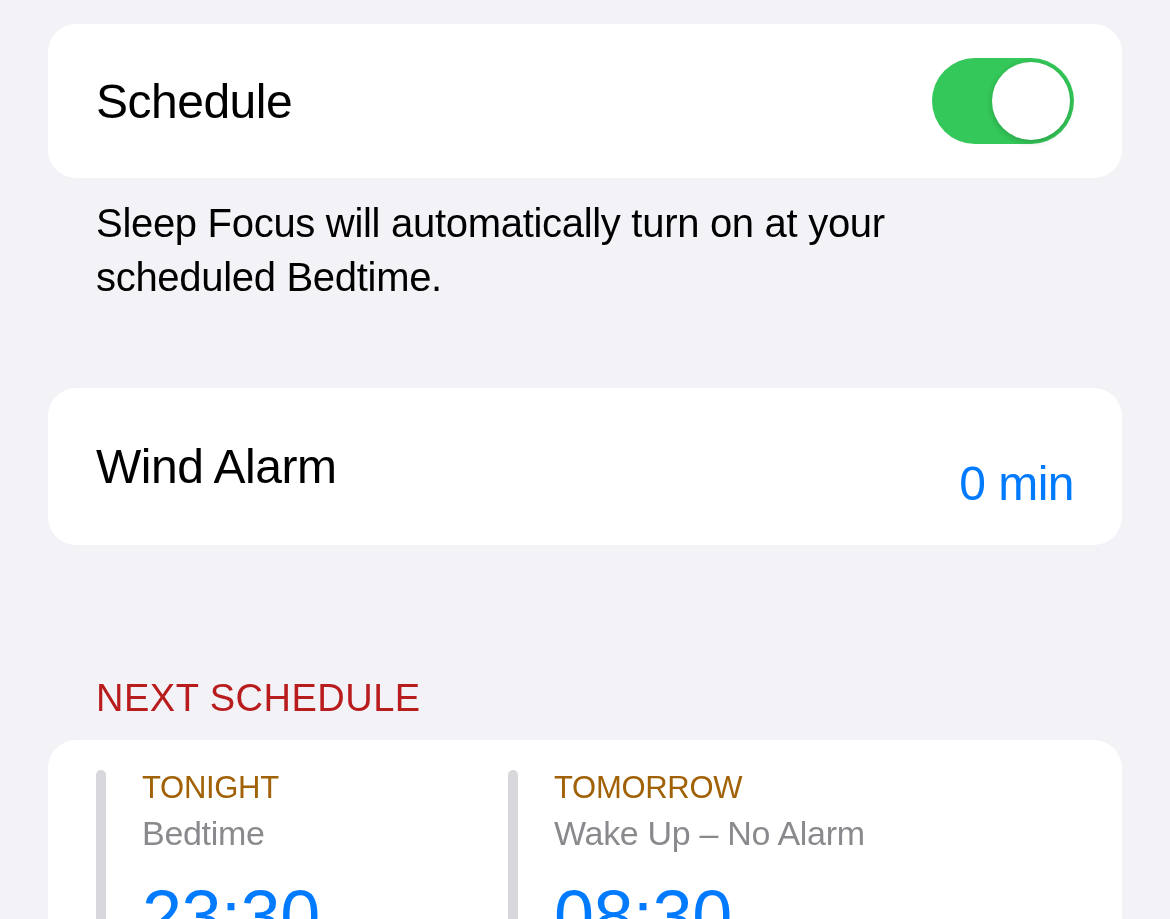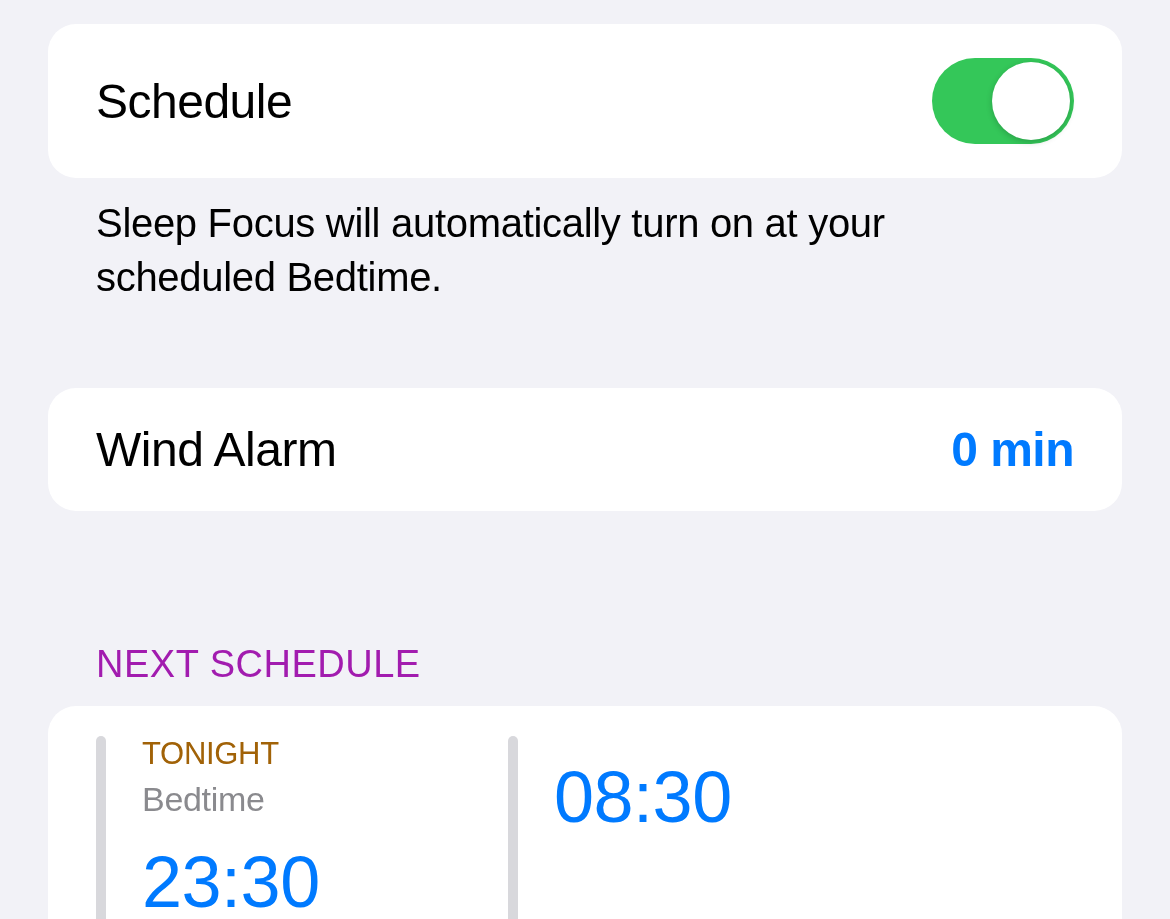--- a/index.html
+++ b/index.html
@@ -58,26 +58,27 @@
       padding: 18px 48px 0 48px;
       line-height: 1.35;
       letter-spacing: -0.3px;
     }
     .spacer {
       height: 84px;
     }
     .value-link {
       font-size: 48px;
       color: #007aff;
-      font-weight: 700;
+      font-weight: 400;
       letter-spacing: -0.5px;
+      margin-top: 34px;
     }
     .section-header {
       font-size: 38px;
-      color: #a21caf;
+      color: #b91c1c;
       padding: 0 48px 20px 48px;
       text-transform: uppercase;
       letter-spacing: 0.5px;
     }
     .spacer2 {
       height: 132px;
     }
     .schedule-card {
       background: #ffffff;
       border-radius: 28px;
@@ -150,16 +151,18 @@
     <div class="vbar"></div>
     <div class="sched-content">
       <div class="sched-title">TONIGHT</div>
       <div class="sched-sub">Bedtime</div>
       <div class="sched-time">23:30</div>
     </div>
   </div>
   <div class="schedule-col">
     <div class="vbar"></div>
     <div class="sched-content">
+      <div class="sched-title">TOMORROW</div>
+      <div class="sched-sub">Wake Up – No Alarm</div>
       <div class="sched-time">08:30</div>
     </div>
   </div>
 </div>
 
 </body></html>

